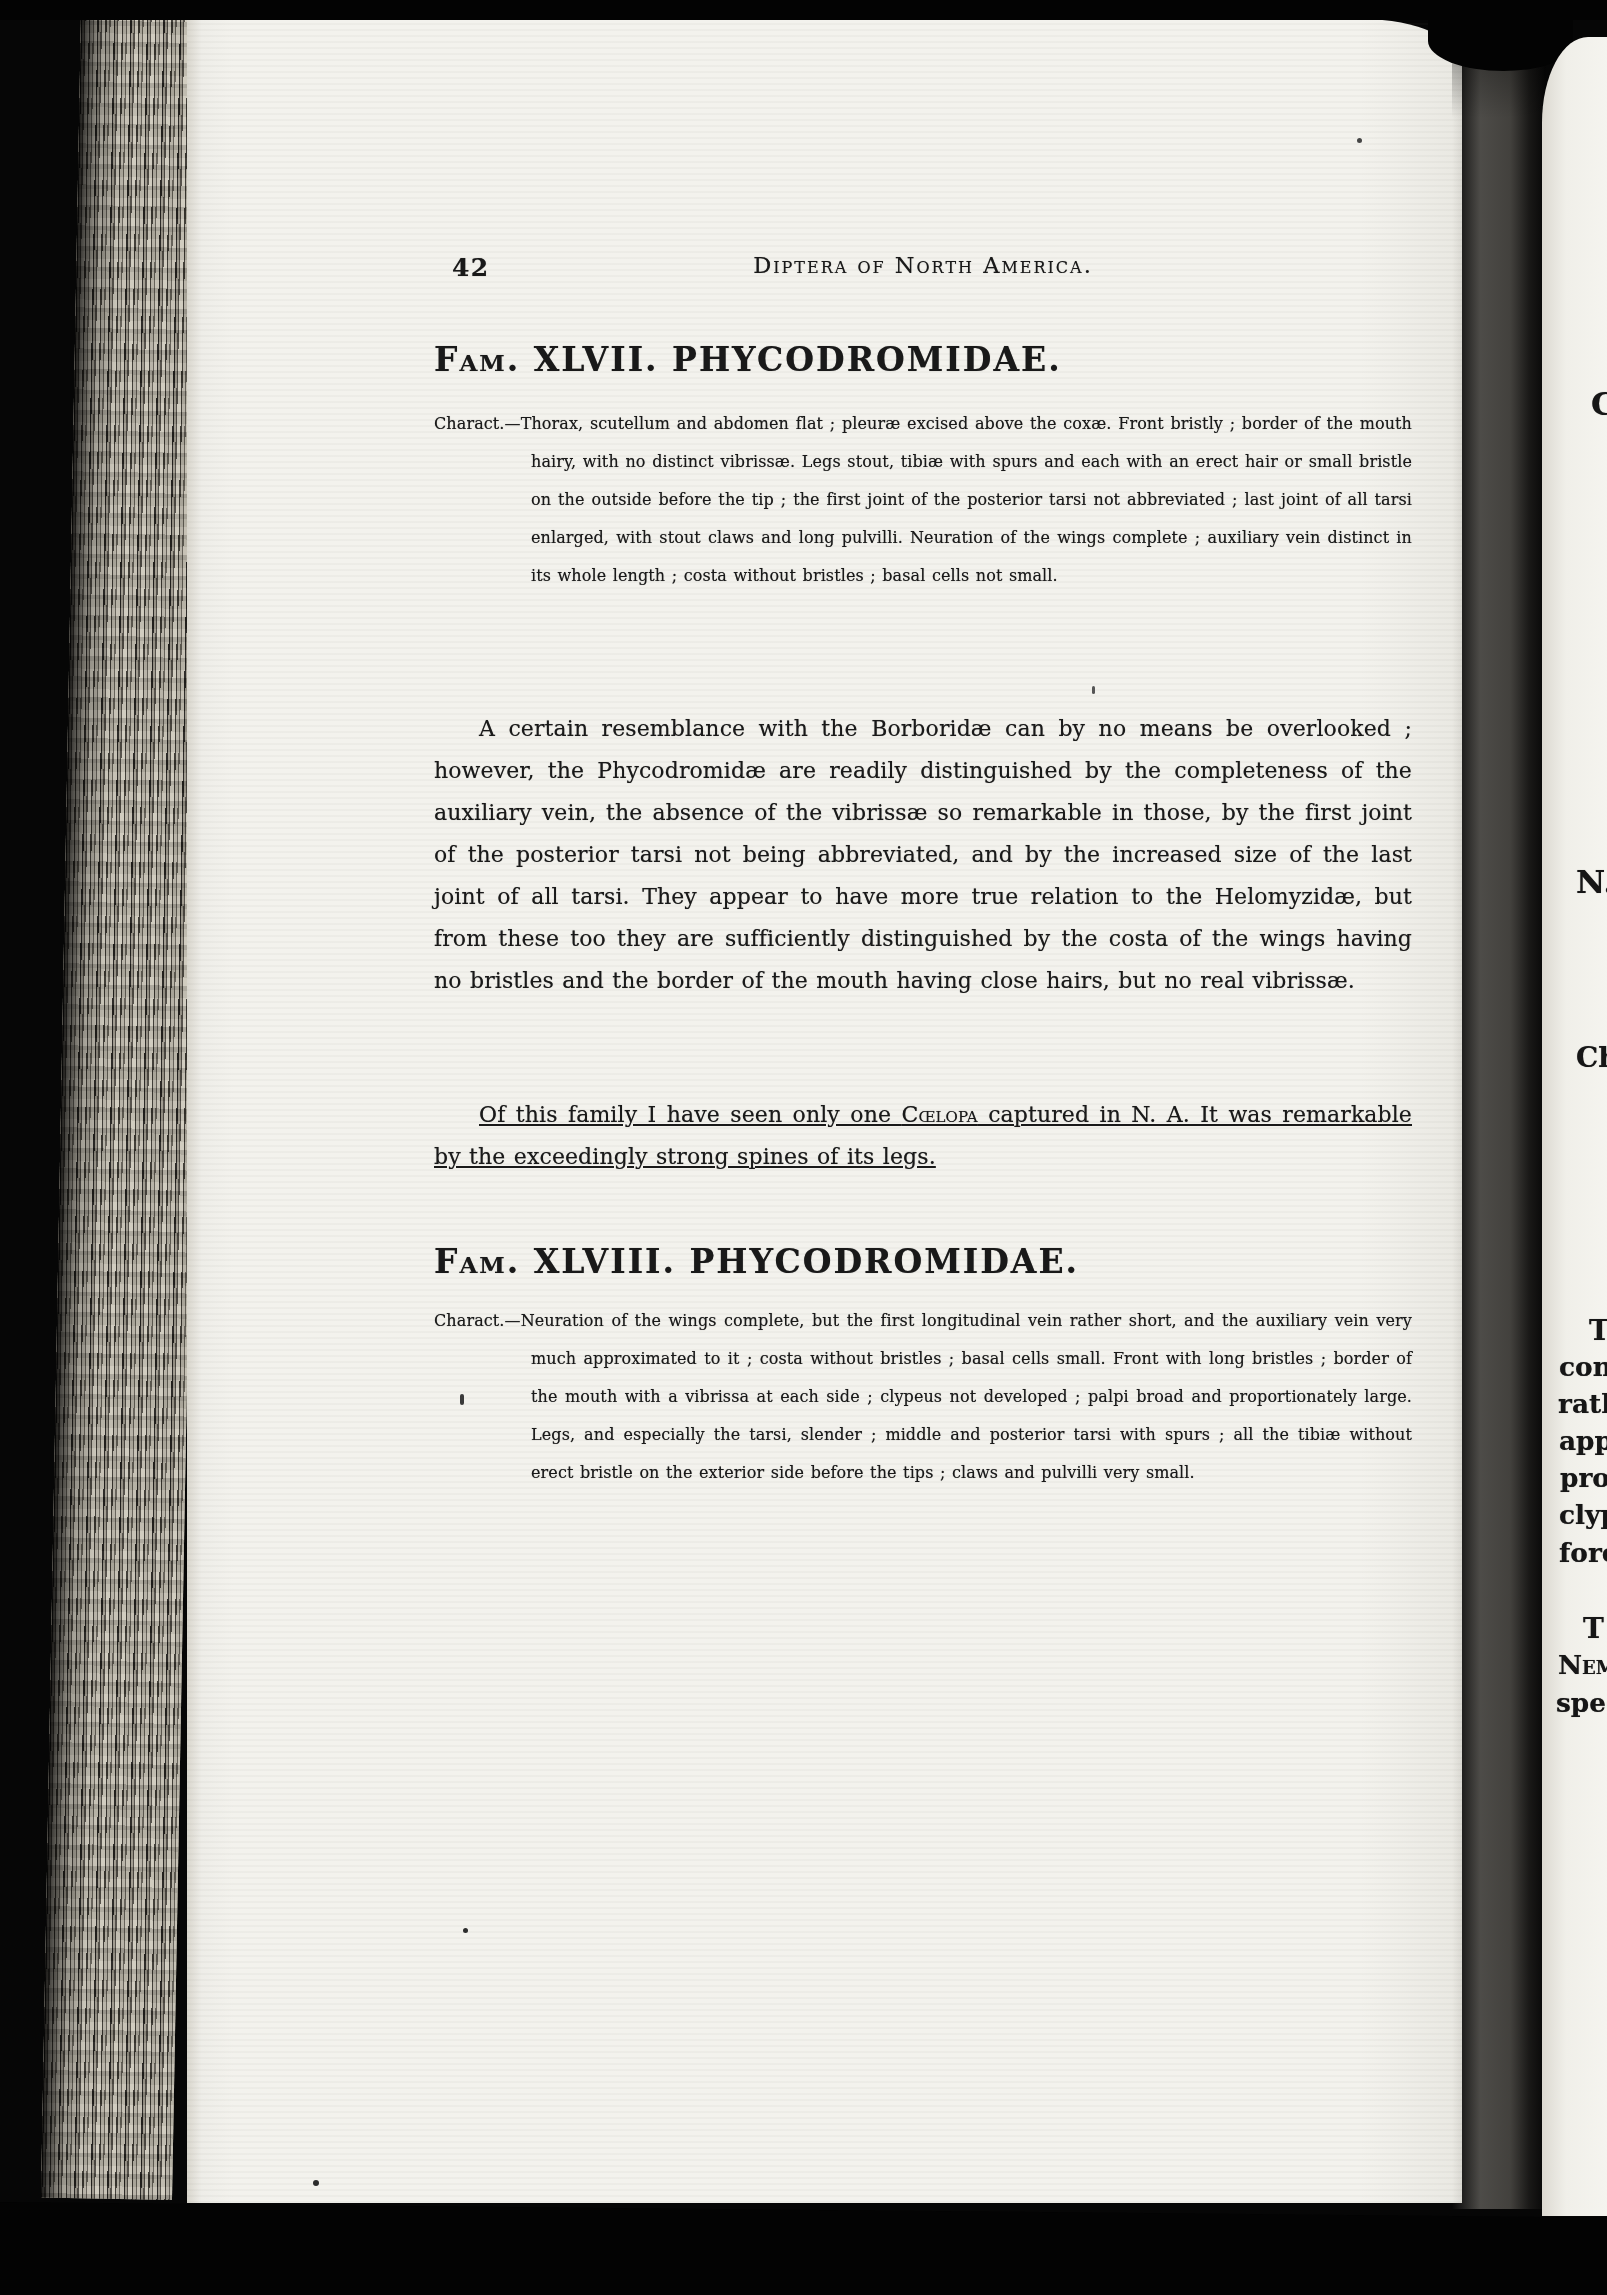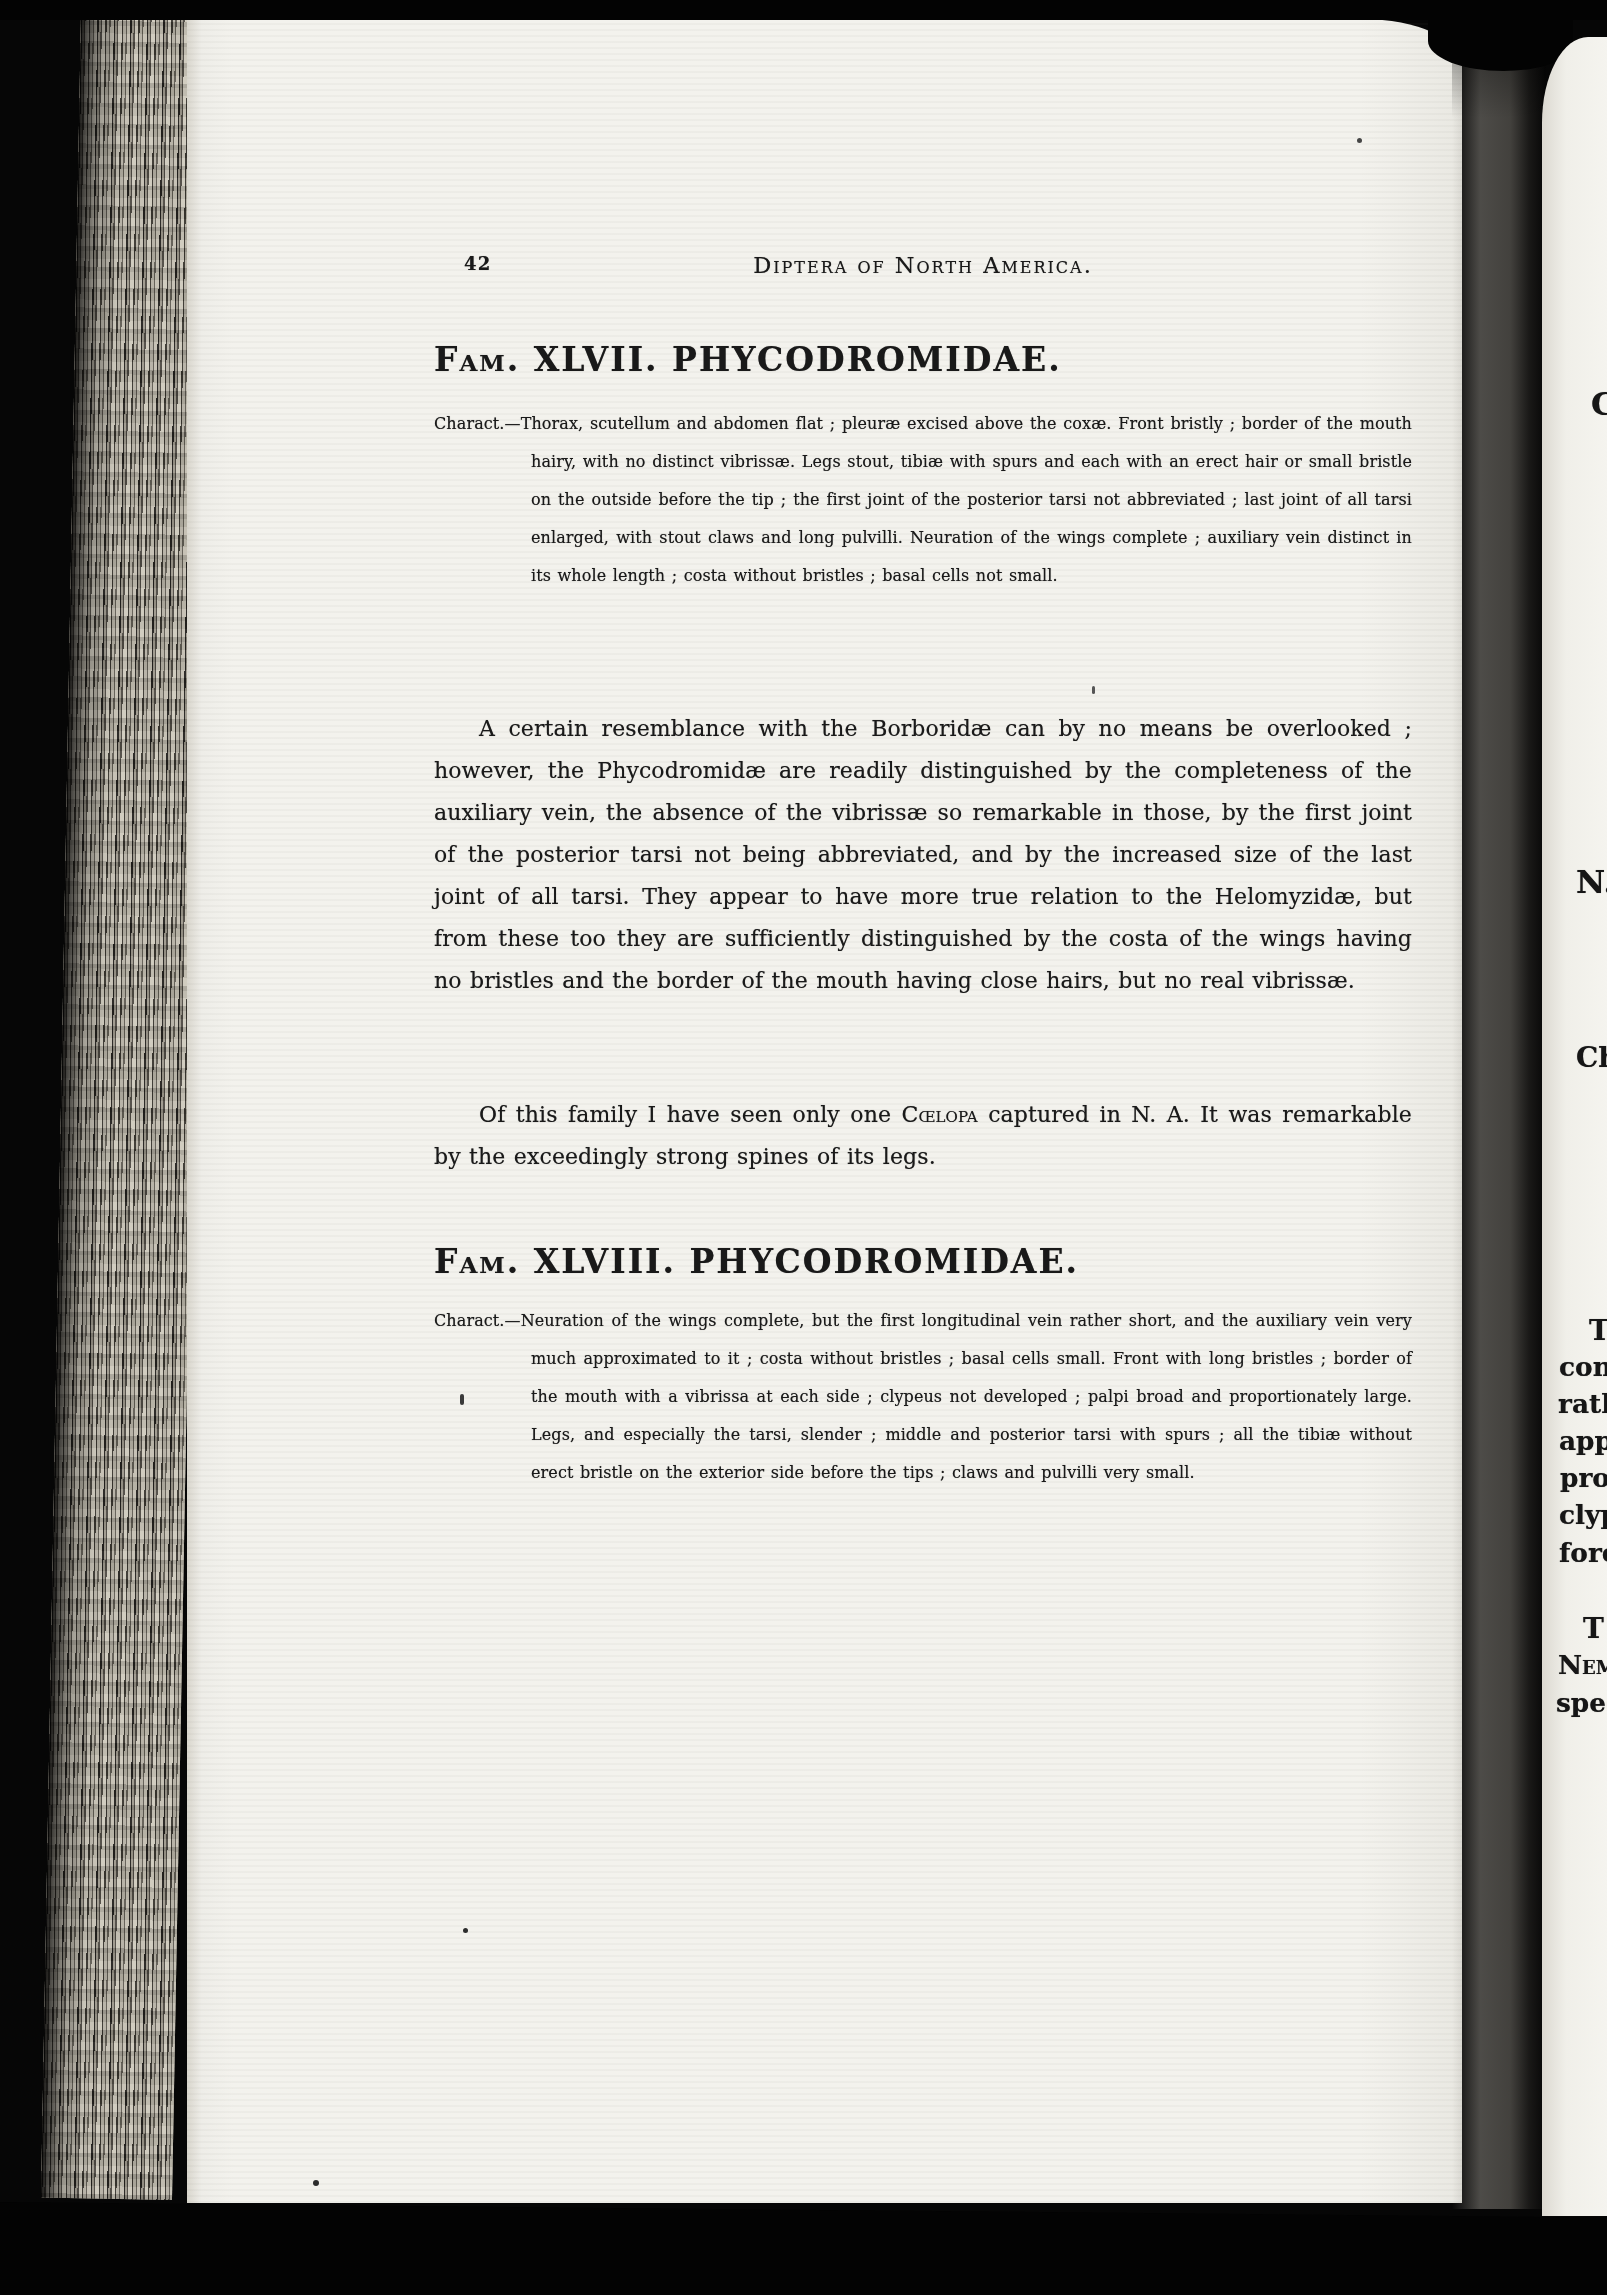--- a/index.html
+++ b/index.html
@@ -29,32 +29,32 @@
     background:linear-gradient(90deg,#dcd9d1 0,#f0efe9 24px,#f5f4ef 100%);
     border-top-left-radius:46px 86px;}
   .band-top{position:absolute;left:0;top:0;width:1608px;height:20px;background:#030303;}
   .band-bottom{position:absolute;left:-8px;top:2202px;width:1633px;height:132px;background:#030303;
     transform:rotate(.55deg);transform-origin:top left;}
 
   
   .text-col{position:absolute;left:247px;top:0;width:978px;height:2182px;}
   .text-col *{text-shadow:0 0 0.7px rgba(25,25,25,.55);}
   .runhead{position:absolute;top:233px;left:0;width:100%;height:33px;}
-  .pagenum{position:absolute;left:30px;top:1.3px;font-size:18px;font-weight:bold;letter-spacing:1.3px;}
+  .pagenum{position:absolute;left:18px;top:1.3px;font-size:25px;font-weight:bold;letter-spacing:1.3px;}
   .rh-title{display:block;text-align:center;font-size:22.5px;font-weight:normal;letter-spacing:2px;
     font-variant:small-caps;}
   .fam-heading{position:absolute;left:0;width:100%;text-align:left;font-size:33px;font-weight:bold;
     letter-spacing:2px;white-space:nowrap;}
   .h1{top:321px;} .h2{top:1223px;}
   .charact{position:absolute;left:0;width:978px;font-size:16px;line-height:38px;text-align:justify;
     padding-left:97px;text-indent:-97px;box-sizing:border-box;letter-spacing:0.1px;word-spacing:1.3px;}
   .c1{top:386px;} .c2{top:1283px;}
   .bodytext{position:absolute;left:0;width:978px;font-size:22px;line-height:42px;text-align:justify;
     text-indent:45px;letter-spacing:0.1px;word-spacing:1.3px;}
-  .p1{top:689px;} .p2{top:1075px;} .p3{top:1589px;}
+  .p1{top:689px;} .p2{top:1075px;text-decoration:underline;} .p3{top:1589px;}
   .sc{font-variant:small-caps;}
 
   
   #edge-frags .frag{position:absolute;font-weight:bold;color:#161616;white-space:nowrap;
     text-shadow:0 0 0.7px rgba(25,25,25,.6);}
 
   
   .speck{position:absolute;background:#2c2c2c;border-radius:50%;}
   .sp1{left:463px;top:1928px;width:5.3px;height:5.3px;}
   .sp2{left:1357px;top:138px;width:5.3px;height:5.3px;background:#454545;}

